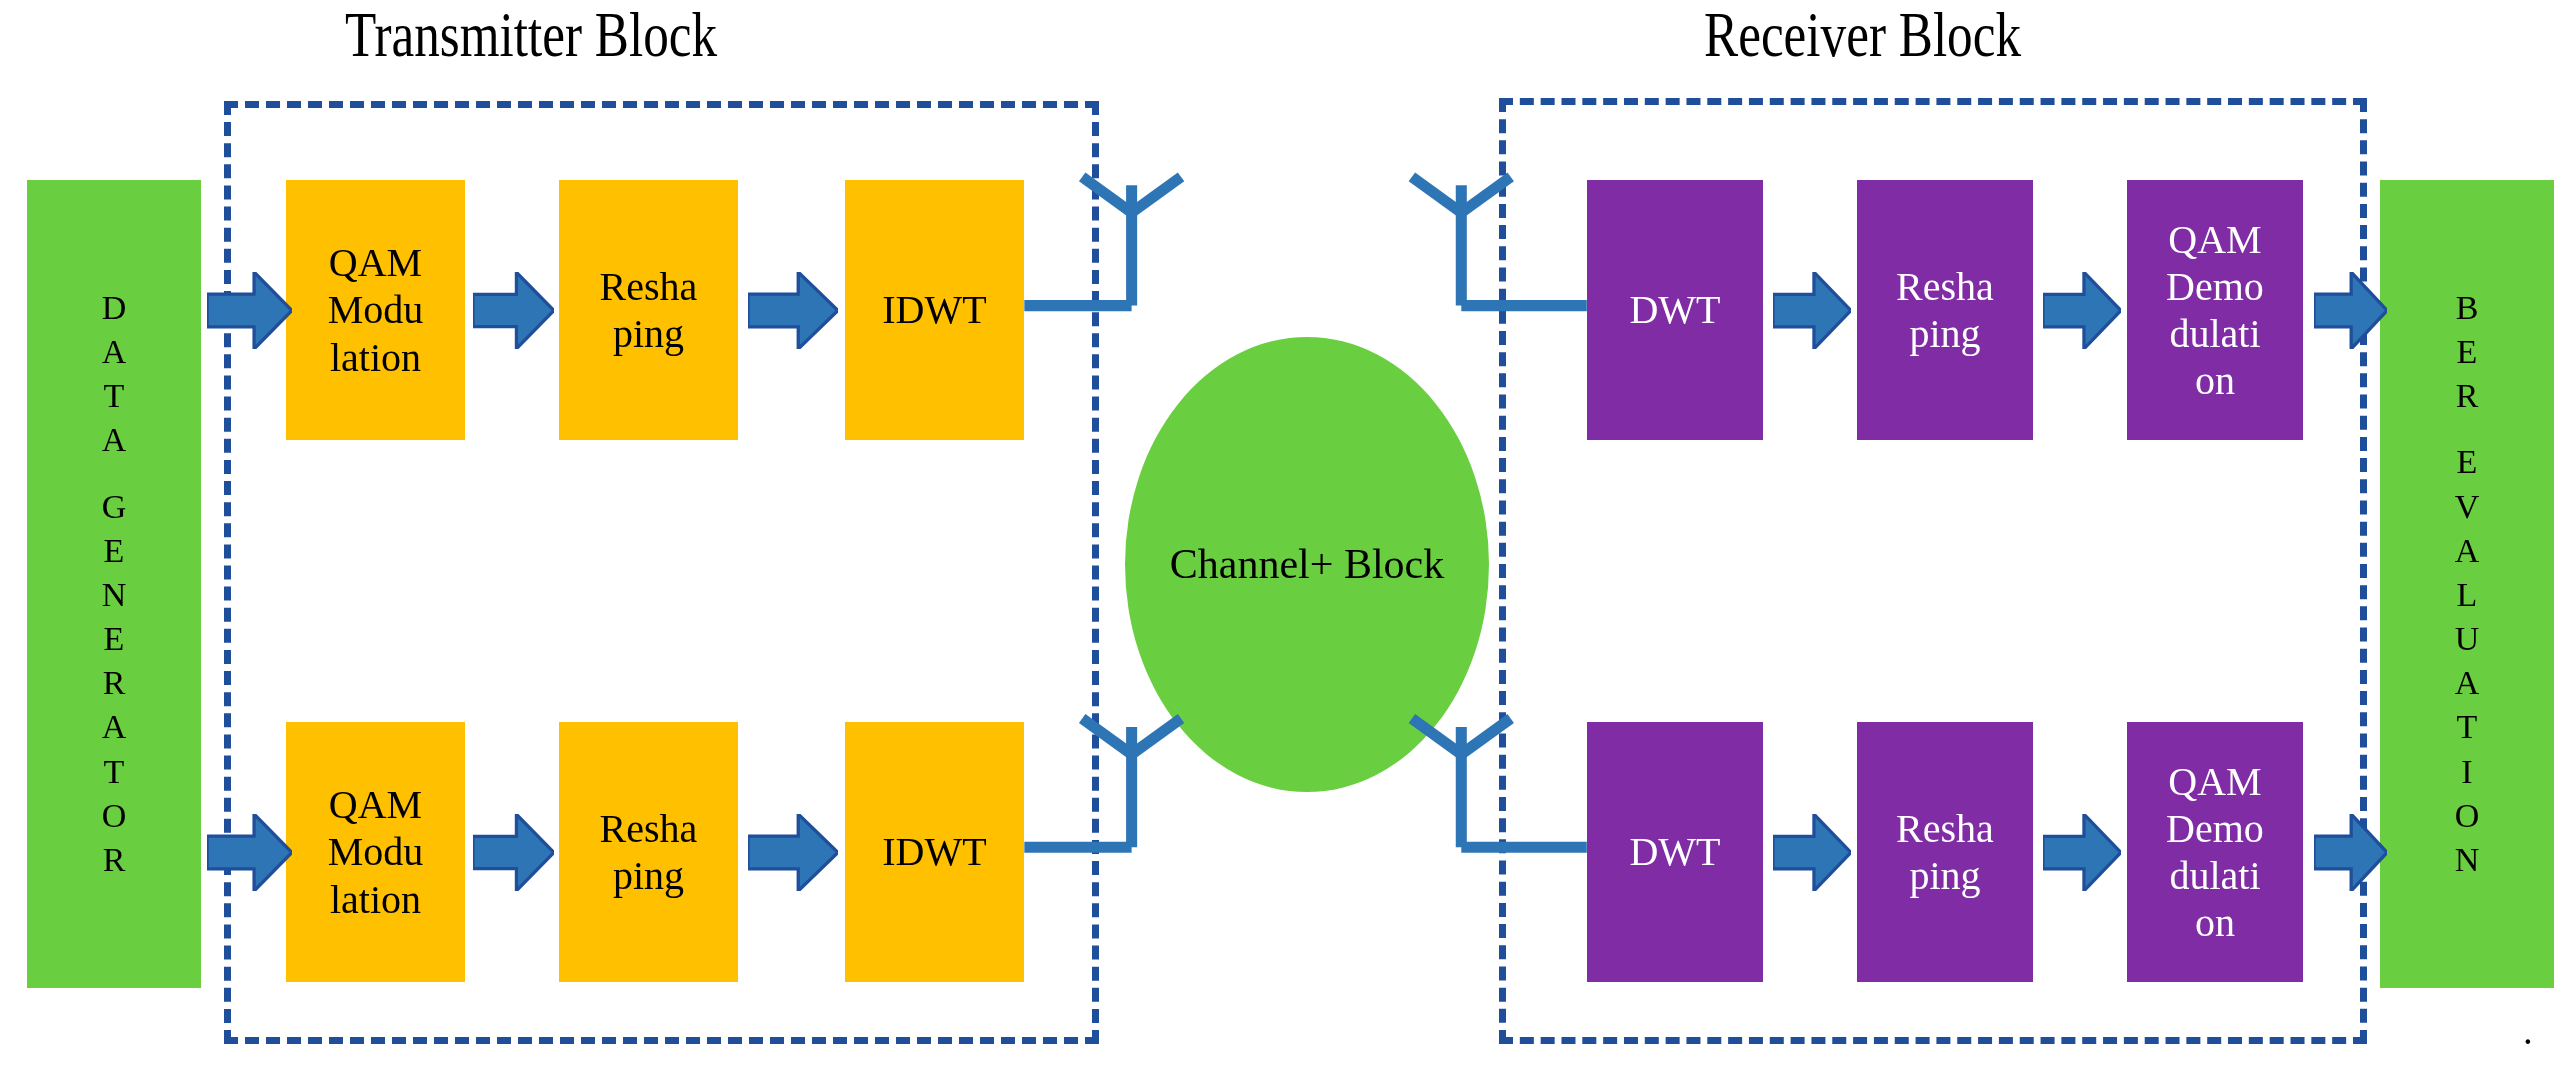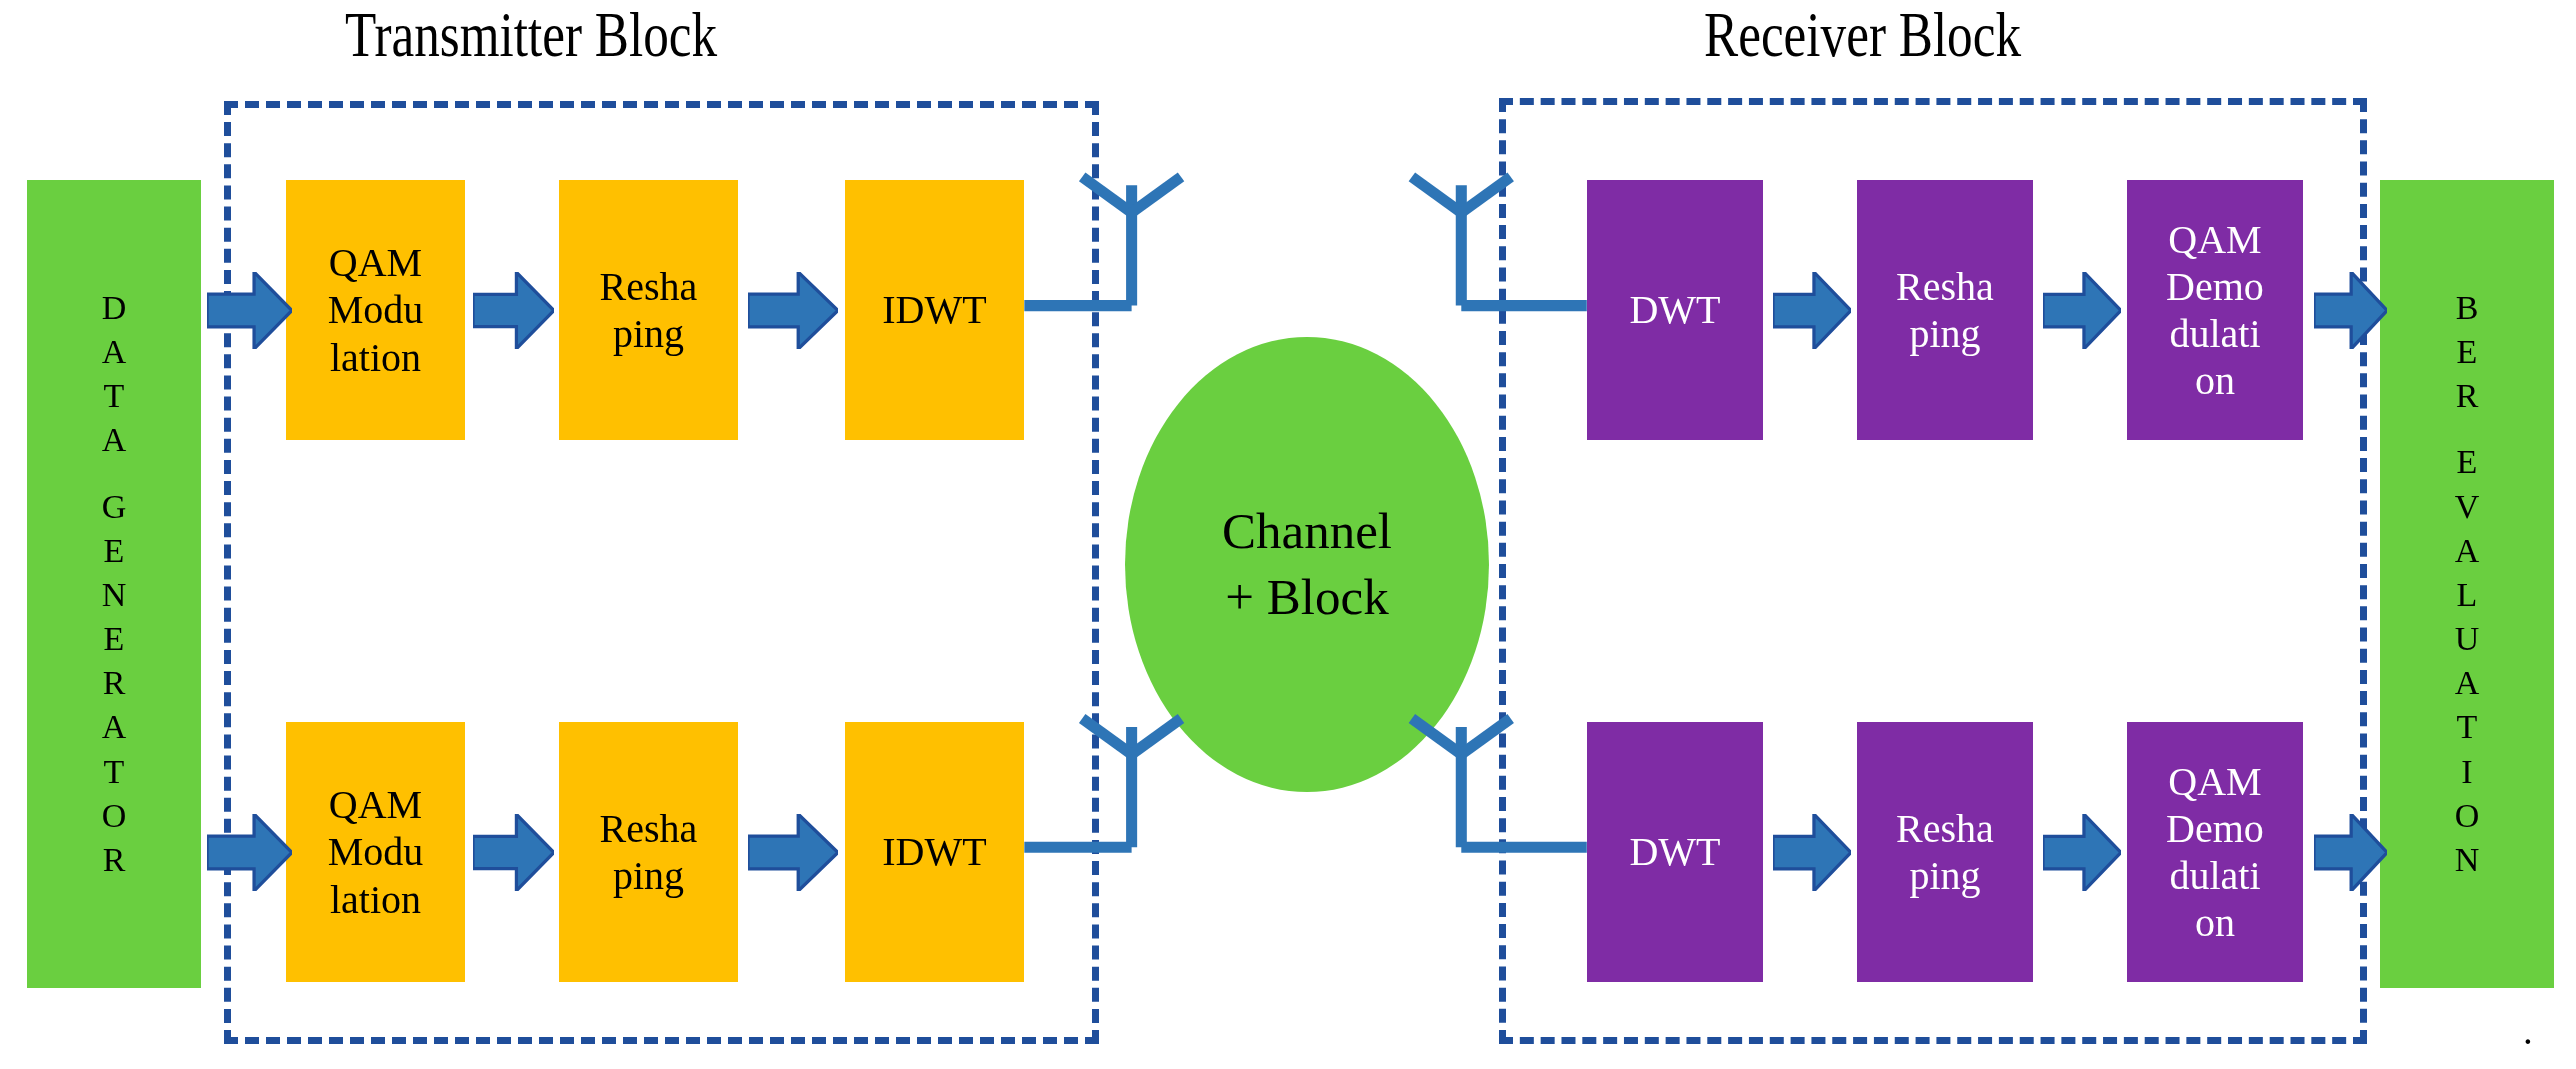--- a/index.html
+++ b/index.html
@@ -83,27 +83,27 @@
   }
   .endbox .ch { display: block; }
   .endbox .gap { display: block; height: 22px; }
 
   
   .channel {
     position: absolute;
     background: #6ACF40;
     border-radius: 50%;
     display: flex;
-    flex-direction: column;
+    flex-direction: row;
     align-items: center;
     justify-content: center;
     text-align: center;
     color: #000000;
     font-family: "Liberation Serif", "DejaVu Serif", serif;
-    font-size: 51px;
+    font-size: 42px;
     line-height: 1.28;
   }
   .channel .ln { display: block; white-space: nowrap; }
 
   
   .arrow {
     position: absolute;
     display: block;
   }
   .arrow svg { display: block; }

